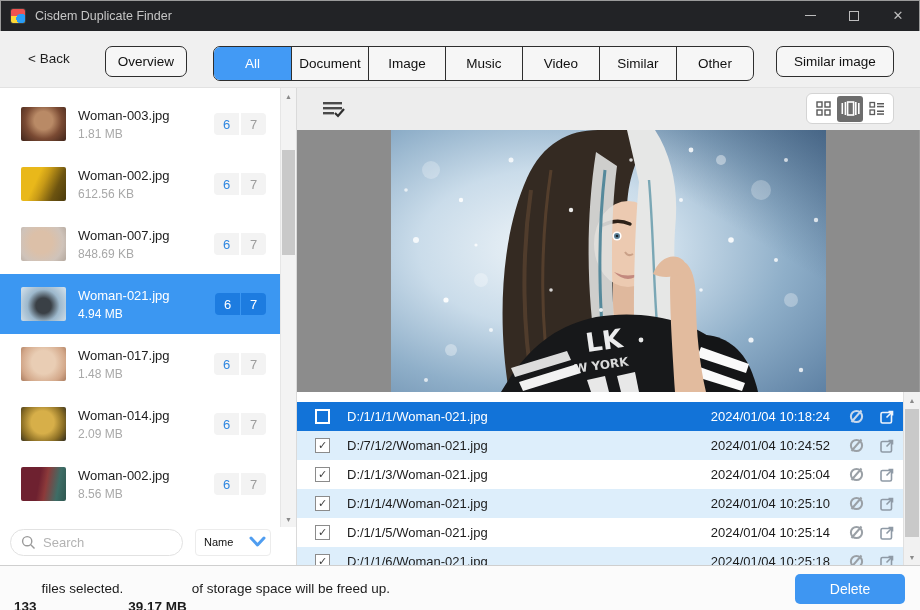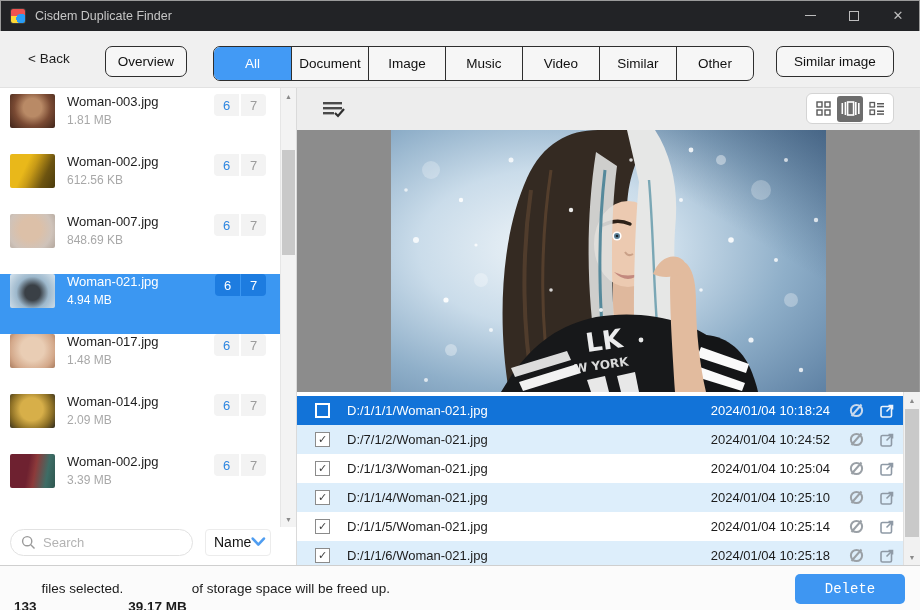--- a/index.html
+++ b/index.html
@@ -30,21 +30,21 @@
   .seg-cell { width:77px; height:100%; display:flex; align-items:center; justify-content:center; font-size:13.5px; color:#111; border-left:1px solid #2e2e2e; }
   .seg-cell:first-child { border-left:none; }
   .seg-cell.active { background:#429af5; color:#fff; }
 
   
   .main { flex:none; height:477px; display:flex; }
 
   
   .sidebar { width:297px; position:relative; background:#fff; border-right:1px solid #dadada; flex:none; }
   .sb-list { position:absolute; left:0; top:0; right:16px; bottom:38px; padding-top:6px; overflow:hidden; }
-  .sb-item { height:60px; display:flex; padding-left:10px; }
+  .sb-item { height:60px; display:flex; align-items:center; padding-left:21px; }
   .thumb { width:45px; height:34px; border-radius:2px; flex:none; }
   .t1 { background:radial-gradient(circle at 50% 40%, #b98a66 0 30%, #7a4a33 60%, #3f241a 100%); }
   .t2 { background:linear-gradient(115deg,#e9b81a 0 35%, #c79a17 50%, #6d5410 75%, #4a3a0c 100%); }
   .t3 { background:radial-gradient(circle at 45% 45%, #dcc0a8 0 35%, #cfc3ba 70%, #b3a79d 100%); }
   .t4 { background:radial-gradient(circle at 50% 55%, #3a4046 0 26%, #9db8cc 55%, #d7e4ee 100%); }
   .t5 { background:radial-gradient(circle at 50% 45%, #e9cdb4 0 40%, #d3a88a 75%, #a97b5e 100%); }
   .t6 { background:radial-gradient(circle at 48% 45%, #d7af49 0 38%, #8c6f25 70%, #2e2a1e 100%); }
   .t7 { background:linear-gradient(100deg,#6e2130 0 40%, #8c3a3a 55%, #3e6d66 80%, #2f5750 100%); }
   .sb-info { margin-left:12px; display:flex; flex-direction:column; gap:4px; min-width:0; }
   .sb-name { font-size:13px; color:#1d1d1d; }
@@ -61,53 +61,53 @@
   .sb-scroll { position:absolute; right:0; top:0; bottom:38px; width:16px; background:#f3f3f3; border-left:1px solid #e6e6e6; }
   .scroll-arrow { position:absolute; left:0; width:100%; height:16px; display:flex; align-items:center; justify-content:center; font-size:7px; color:#8a8a8a; }
   .sb-scroll .up { top:0; } .sb-scroll .down { bottom:0; }
   .sb-thumb { position:absolute; left:1px; right:1px; top:62px; height:105px; background:#c9c9c9; }
 
   .search-row { position:absolute; left:0; right:17px; bottom:0; height:38px; display:flex; align-items:center; padding:0 8px 8px 10px; background:#fff; }
   .search-box { position:relative; flex:1; }
   .search-input { width:100%; height:27px; border:1px solid #e2e2e2; border-radius:14px; padding:0 10px 0 32px; font-size:13px; color:#555; background:#fff; outline:none; font-family:"Liberation Sans",sans-serif; }
   .search-input::placeholder { color:#b3b3b3; }
   .search-glyph { position:absolute; left:11px; top:6px; }
-  .name-select { width:66px; height:27px; margin-left:12px; background:#fff; border:1px solid #ececec; border-radius:4px; display:flex; align-items:center; justify-content:space-between; padding:0 4px 0 8px; font-size:14px; color:#111; flex:none; }
+  .name-select { width:76px; height:27px; margin-left:12px; background:#fff; border:1px solid #ececec; border-radius:4px; display:flex; align-items:center; justify-content:space-between; padding:0 4px 0 8px; font-size:11px; color:#111; flex:none; }
 
   
   .rpanel { flex:1; display:flex; flex-direction:column; min-width:0; }
   .rp-header { height:42px; background:#ededed; position:relative; flex:none; }
   .checklist-btn { position:absolute; left:25px; top:12px; }
   .view-toggle { position:absolute; right:26px; top:5px; width:88px; height:31px; background:#fff; border:1px solid #d4d4d4; border-radius:6px; display:flex; align-items:center; justify-content:space-between; padding:0 3px; }
   .vt-cell { width:27px; height:26px; display:flex; align-items:center; justify-content:center; border-radius:3px; }
   .vt-cell.active { background:#6d6d6d; }
 
   .preview { height:262px; background:#8c8c8c; display:flex; justify-content:center; overflow:hidden; flex:none; }
 
   
   .filelist { height:173px; position:relative; overflow:hidden; background:#fff; flex:none; }
-  .fl-rows { position:absolute; left:0; top:4px; right:17px; }
+  .fl-rows { position:absolute; left:0; top:10px; right:17px; }
   .fl-row { height:29px; display:flex; align-items:center; padding:0 8px 0 18px; font-size:13px; color:#1c1c1c; }
   .fl-row.alt { background:#ddeefb; }
   .fl-row.sel { background:#1273d8; color:#fff; }
   .fl-check { width:15px; height:15px; border:1px solid #8b8b8b; background:#fff; color:#3c3c3c; font-size:11px; line-height:13px; text-align:center; margin-right:17px; flex:none; }
   .fl-row.sel .fl-check { border:2px solid #fff; background:transparent; }
   .fl-path { flex:1; min-width:0; white-space:nowrap; overflow:hidden; }
   .fl-date { margin-right:12px; flex:none; }
   .fl-icon { margin-left:6px; flex:none; display:flex; }
 
   .fl-scroll { position:absolute; right:0; top:0; bottom:0; width:17px; background:#f1f1f1; border-left:1px solid #e0e0e0; }
   .fl-scroll .up { top:0; } .fl-scroll .down { bottom:0; }
   .fl-thumb { position:absolute; left:1px; right:1px; top:17px; height:128px; background:#c9c9c9; }
 
   
   .statusbar { height:45px; border-top:1px solid #cfcfcf; background:#fbfbfb; display:flex; align-items:center; padding:0 14px; font-size:13.5px; color:#1b1b1b; position:relative; flex:none; }
   .statusbar b { font-weight:bold;margin-top:36px; }
   .statusbar .part { margin-right:5px; }
-  .delete-btn { position:absolute; right:15px; top:8px; width:110px; height:30px; background:#3e96f2; color:#fff; border:none; border-radius:5px; font-size:14px; font-family:Liberation Mono, monospace; }
+  .delete-btn { position:absolute; right:15px; top:8px; width:110px; height:30px; background:#3e96f2; color:#fff; border:none; border-radius:5px; font-size:14px; font-family:Liberation Sans, sans-serif; }
 </style>
 </head>
 <body>
 
 <div class="window">
 
   <div class="titlebar">
     <span class="app-icon"></span>
     <span class="title-text">Cisdem Duplicate Finder</span>
     <div class="win-controls">
@@ -212,21 +212,21 @@
           <span class="sb-badges">
             <span class="badge b6">6</span>
             <span class="badge b7">7</span>
           </span>
         </div>
 
         <div class="sb-item">
           <span class="thumb t7"></span>
           <span class="sb-info">
             <span class="sb-name">Woman-002.jpg</span>
-            <span class="sb-size">3.39 MB</span>
+            <span class="sb-size">8.56 MB</span>
           </span>
           <span class="sb-badges">
             <span class="badge b6">6</span>
             <span class="badge b7">7</span>
           </span>
         </div>
       </div>
 
       <div class="sb-scroll">
         <span class="scroll-arrow up">▲</span>

